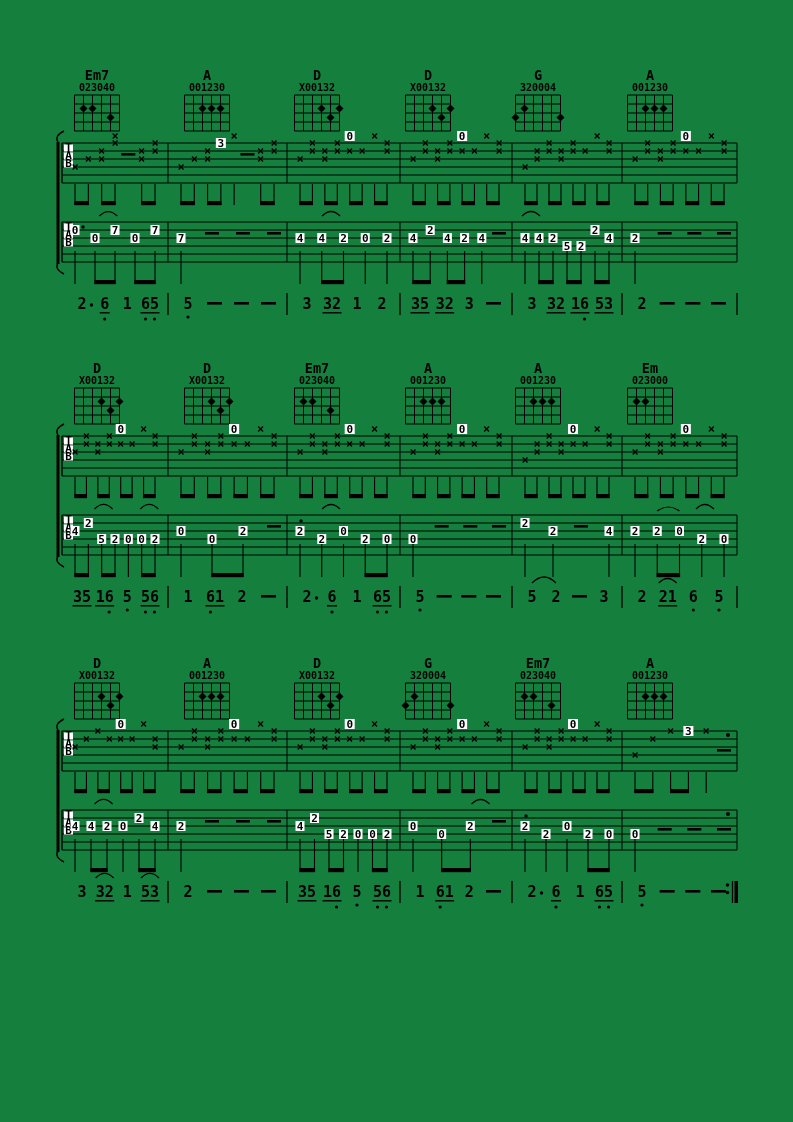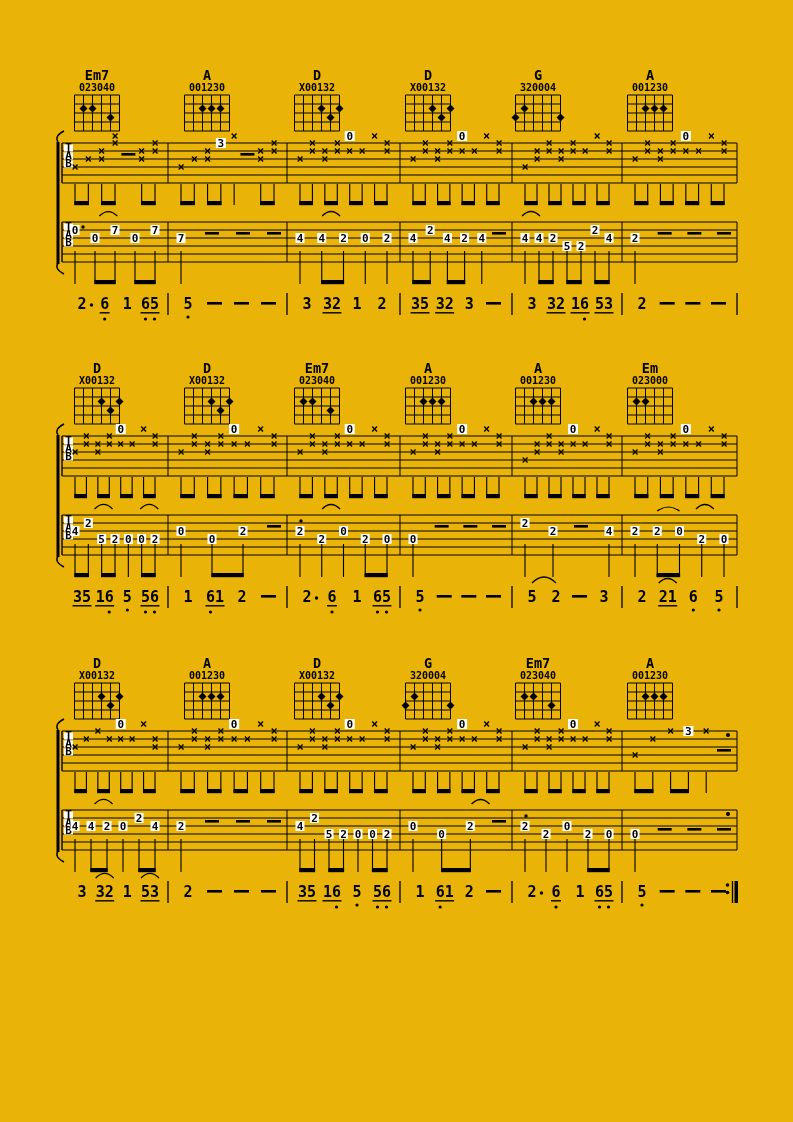--- a/index.html
+++ b/index.html
@@ -1,16 +1,16 @@
 <!DOCTYPE html>
 <html><head>
 <meta charset="utf-8">
 <style>
   html,body{margin:0;padding:0;background:#888;}
-  .sheet{position:relative;width:793px;height:1122px;background:#eab308;margin:0 auto;overflow:hidden;}
+  .sheet{position:relative;width:793px;height:1122px;background:#15803d;margin:0 auto;overflow:hidden;}
   svg text{font-family:"DejaVu Sans Mono","Liberation Mono",monospace;}
 </style>
 </head>
 <body>
 
 <div class="sheet">
   <svg id="score" width="793" height="1122" viewBox="0 0 793 1122">
       <g>
         <text x="97" y="80" font-size="13.5" text-anchor="middle" font-weight="bold" fill="#000000">Em7</text>
         <text x="97" y="91" font-size="10" text-anchor="middle" font-weight="bold" fill="#000000">023040</text>

